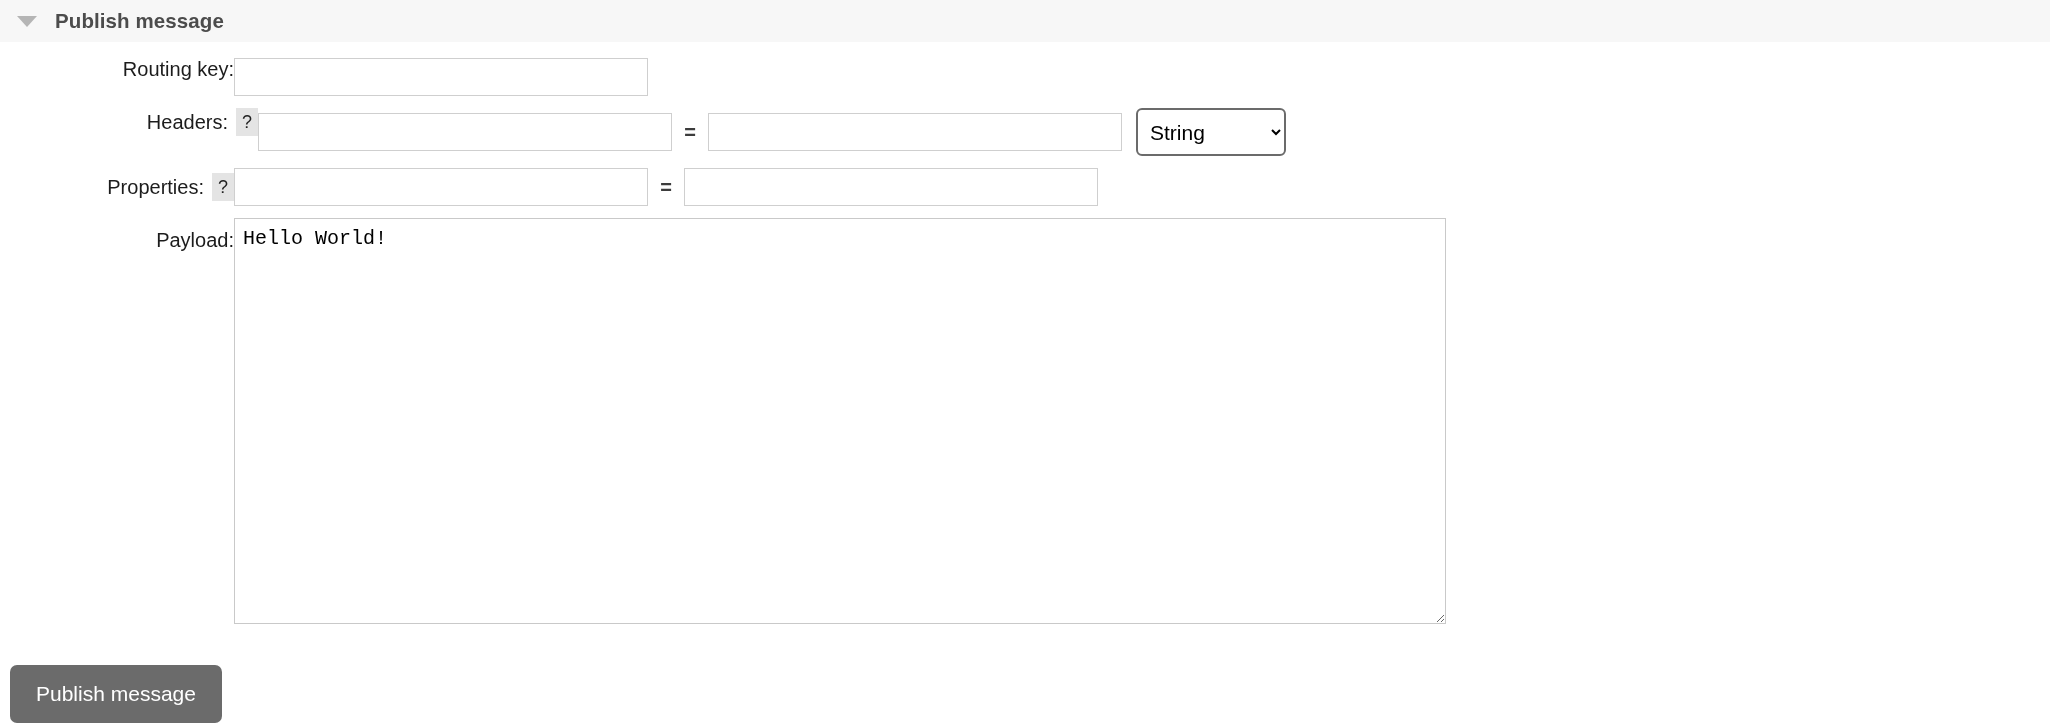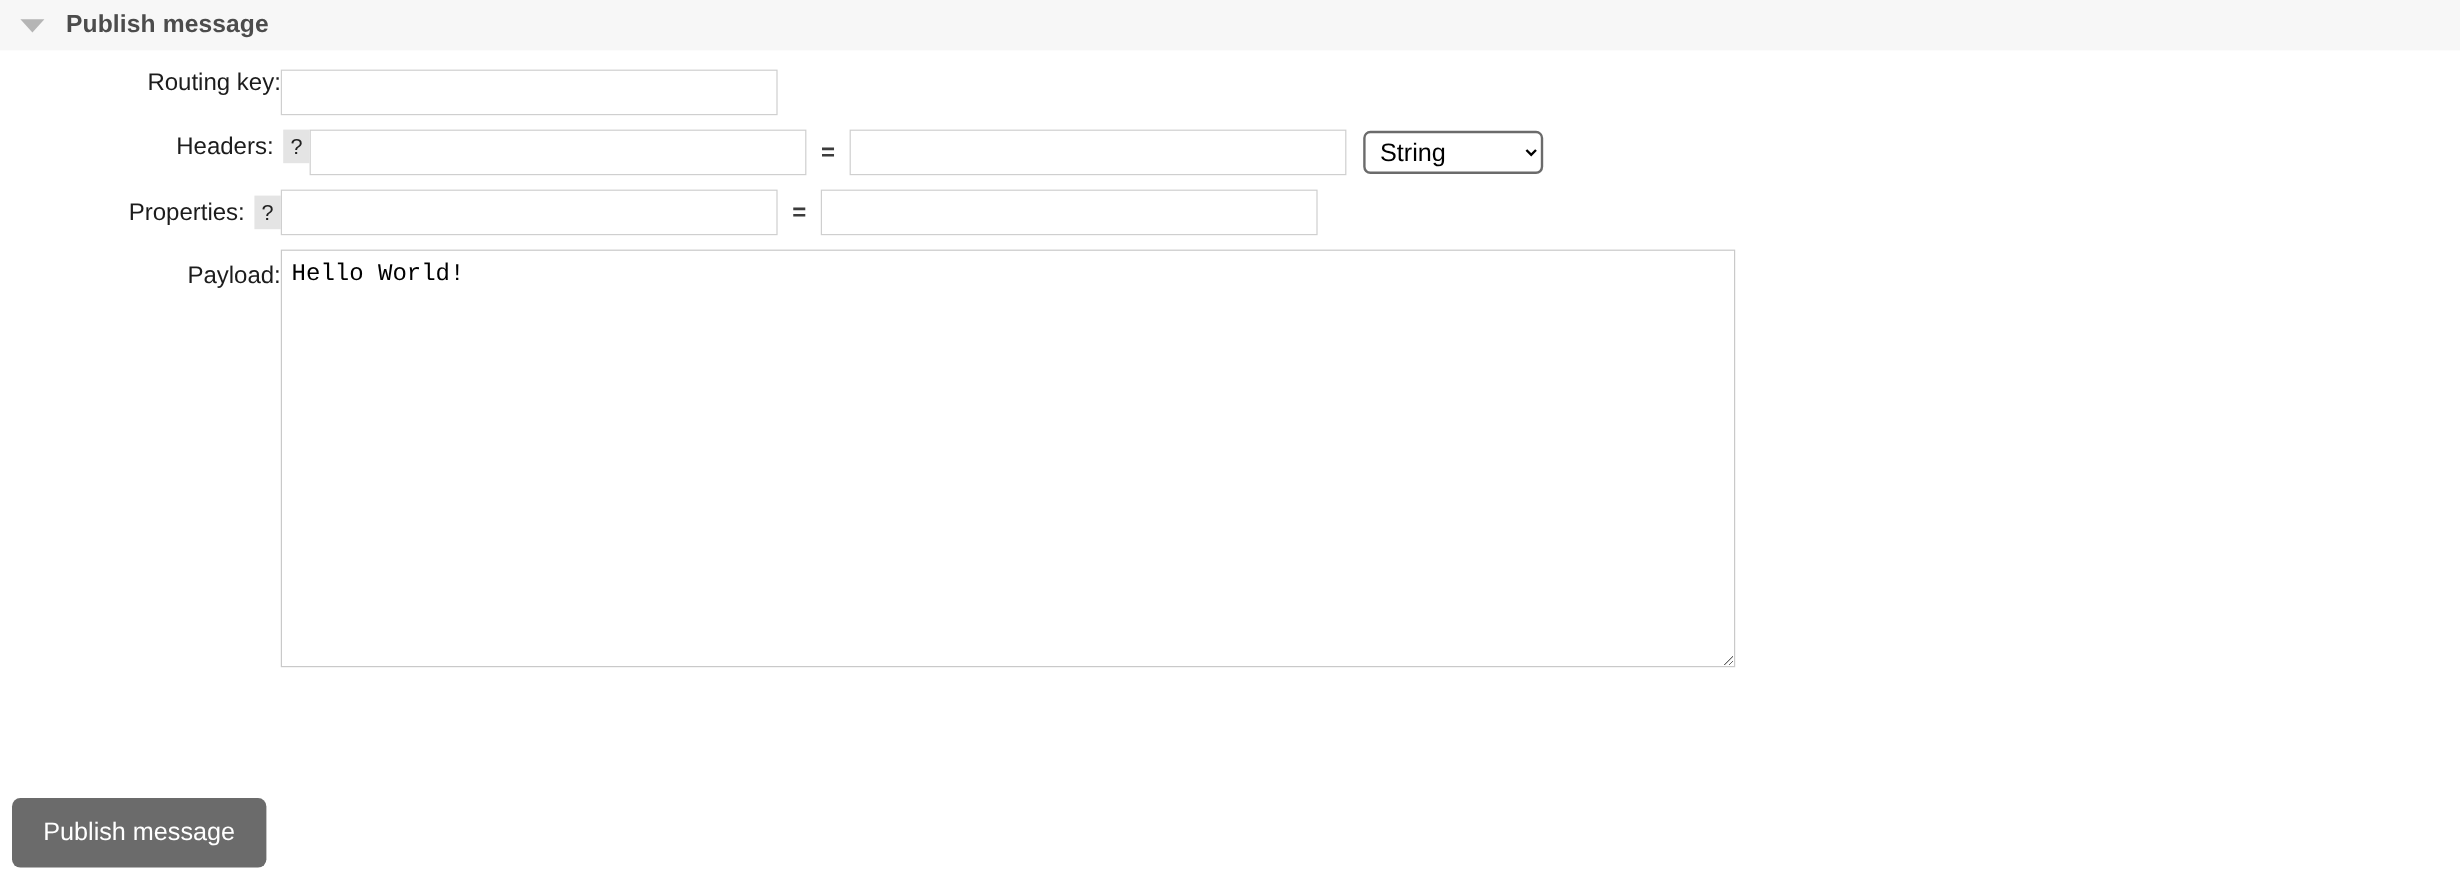--- a/index.html
+++ b/index.html
@@ -118,42 +118,42 @@
     font-size: 20px;
     font-weight: bold;
     color: #3c3c3c;
     user-select: none;
   }
 
   select.type-select {
     box-sizing: border-box;
     margin-left: 14px;
     width: 150px;
-    height: 36px;
+    height: 48px;
     border: 2px solid #6b6b6b;
     border-radius: 6px;
     background: #ffffff;
     font-family: "Liberation Sans", sans-serif;
     font-size: 21px;
     color: #000000;
     padding: 0 8px;
     outline: none;
   }
 
   
   .payload-row { align-items: flex-start; }
   .payload-row .label-cell {
     height: 44px;
     align-items: center;
     padding-left: 41px;
   }
   textarea.payload {
     box-sizing: border-box;
     width: 1212px;
-    height: 348px;
+    height: 406px;
     border: 1px solid #c9c9c9;
     background: #ffffff;
     font-family: "Liberation Mono", monospace;
     font-size: 20px;
     line-height: 1.35;
     color: #000000;
     padding: 6px 8px;
     resize: both;
     outline: none;
     overflow: auto;

